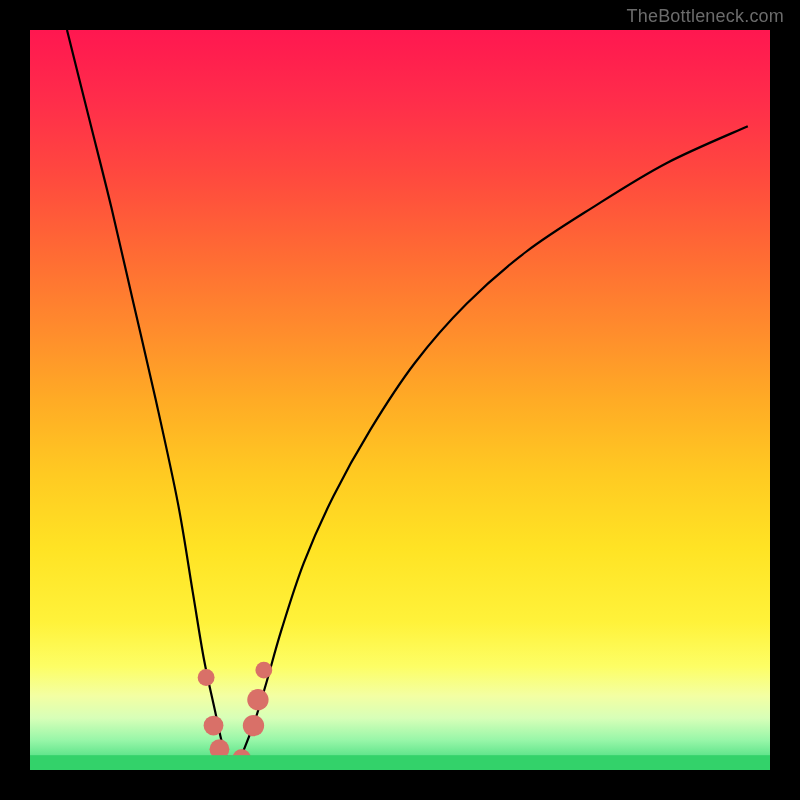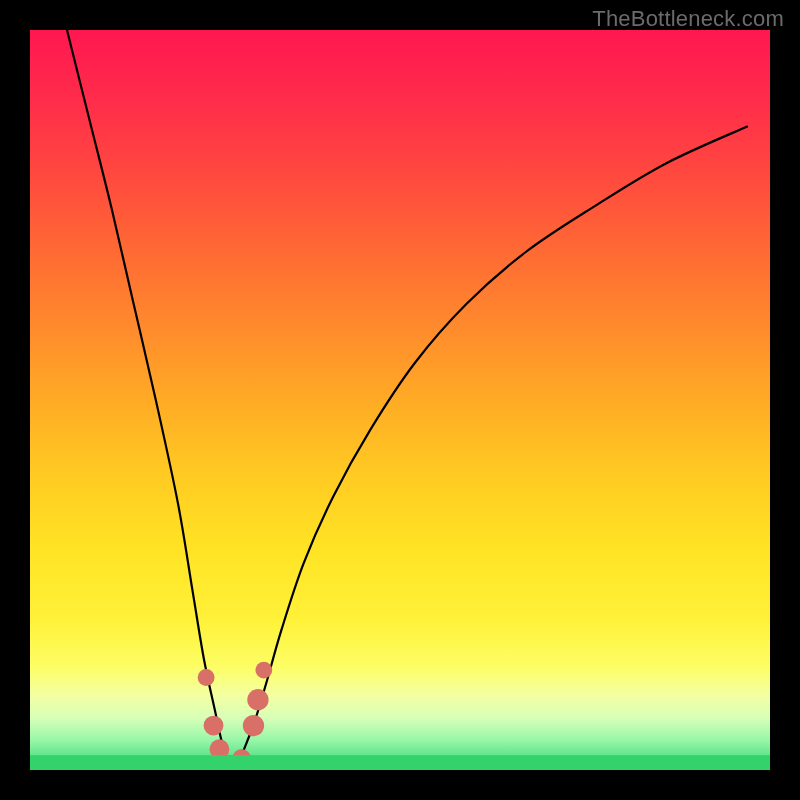--- a/index.html
+++ b/index.html
@@ -38,21 +38,21 @@
     left: 0;
     top: 0;
     width: 100%;
     height: 100%;
   }
   .watermark {
     position: absolute;
     top: 6px;
     right: 16px;
     font-family: Arial, Helvetica, sans-serif;
-    font-size: 22px;
+    font-size: 18px;
     color: #6b6b6b;
     letter-spacing: 0.2px;
   }
 </style>
 </head>
 <body>
 <div class="frame">
 
   <div class="plot-area">
     <svg class="gradient-bg" viewBox="0 0 740 740" preserveAspectRatio="none">

